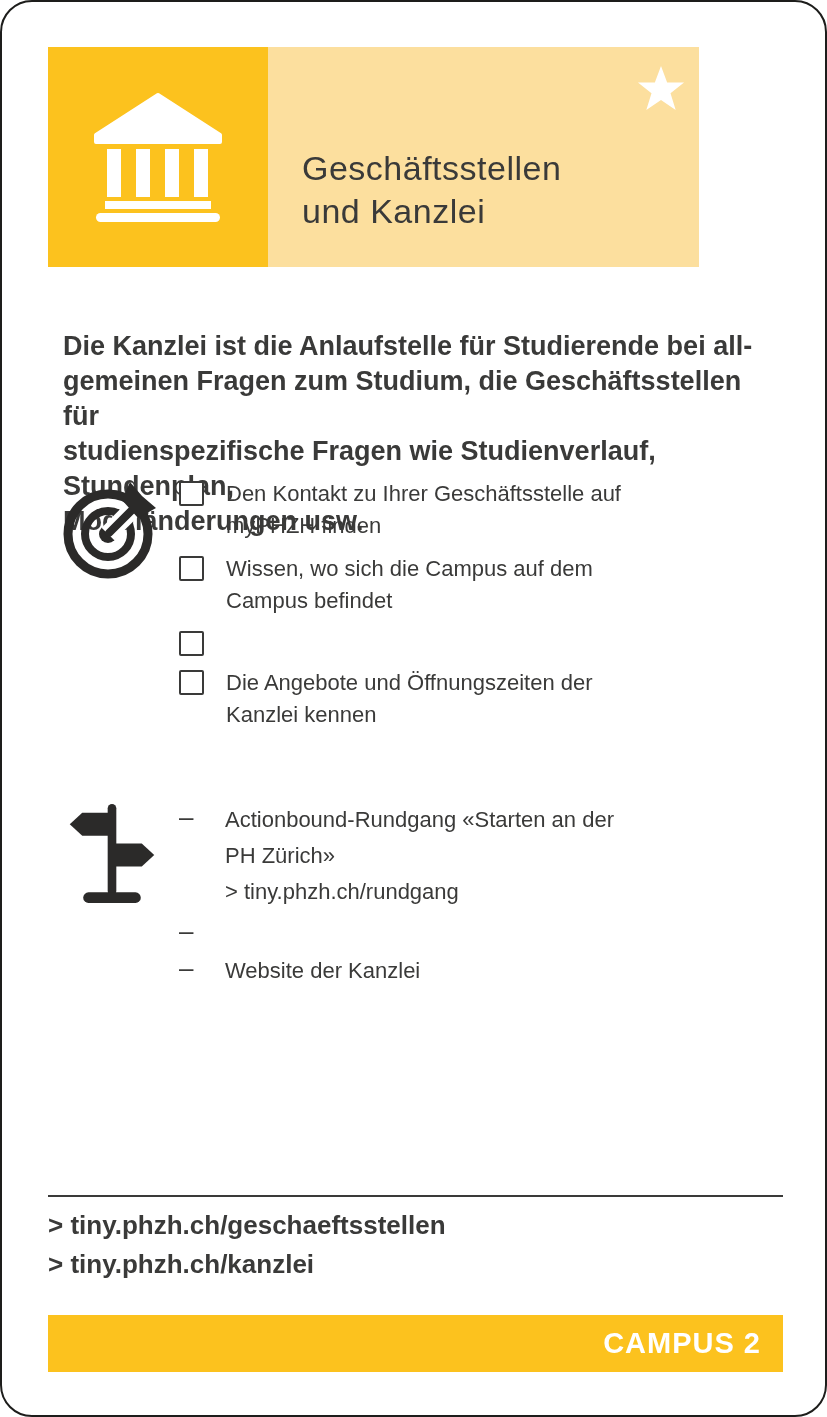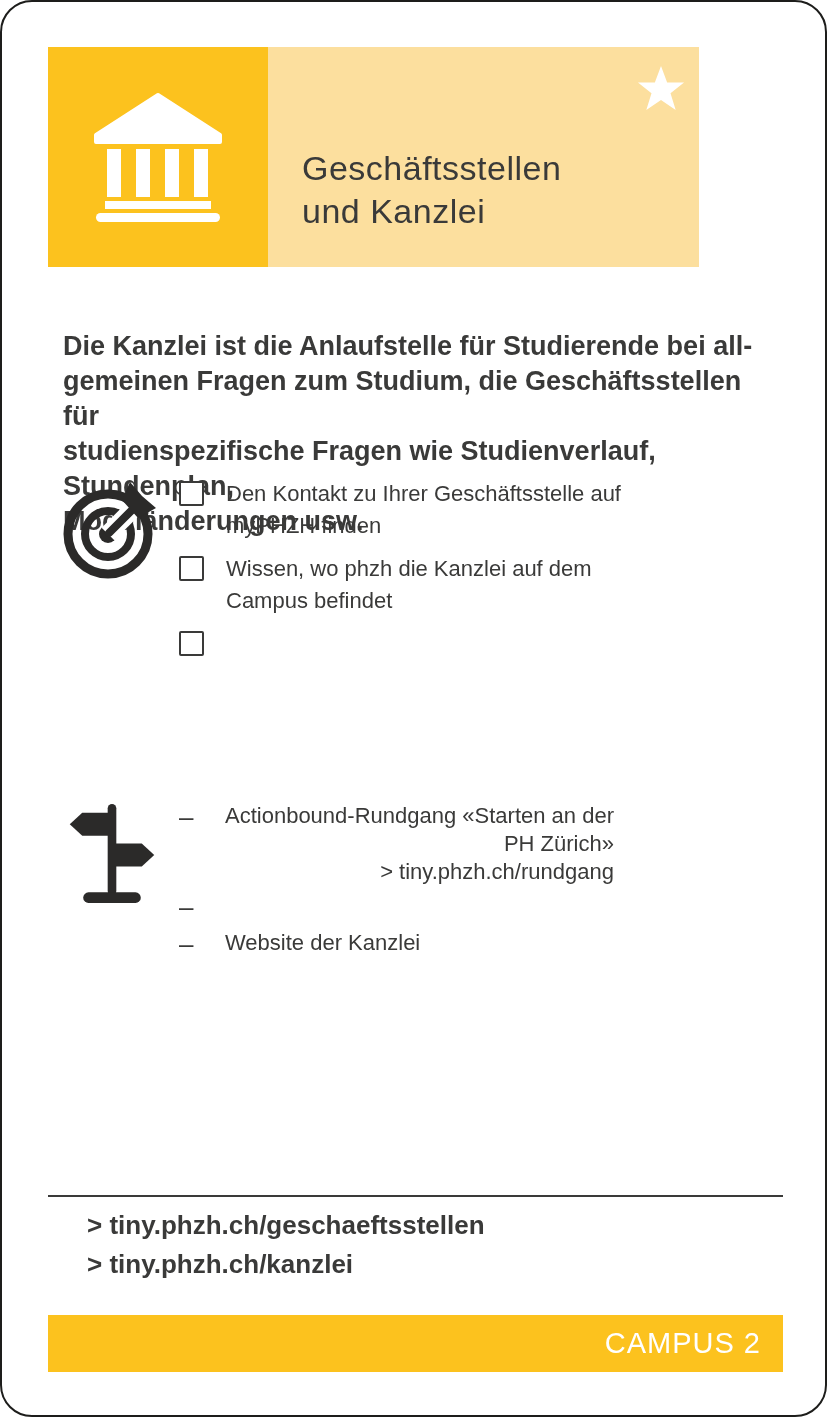--- a/index.html
+++ b/index.html
@@ -24,30 +24,30 @@
   .goals-section{top:472px;}
   .ways-section{top:796px;}
   .section-icon{position:absolute;left:12px;top:4px;}
   .item-list{position:absolute;left:131px;top:4px;width:560px;}
   .check-item{display:flex;align-items:flex-start;margin-bottom:11px;}
   .checkbox{width:25px;height:25px;box-sizing:border-box;border:2.5px solid #3a3a39;border-radius:2px;
             margin-top:3px;flex:0 0 auto;background:#fff;}
   .check-item .item-text{margin-left:22px;}
   .item-text{font-size:22px;line-height:32px;color:var(--text);white-space:pre-line;}
   .dash-item{display:flex;align-items:flex-start;margin-bottom:6px;}
-  .dash-item .item-text{line-height:28px;text-align:right;}
+  .dash-item .item-text{line-height:36px;}
   .dash-marker{width:46px;flex:0 0 auto;font-size:26px;line-height:31px;color:var(--text);font-weight:400;}
 
   
   .divider{position:absolute;left:46px;top:1193px;width:735px;border:none;border-top:2px solid #3a3a39;margin:0;}
-  .footer-links{position:absolute;left:46px;top:1204px;margin-left:39px;}
+  .footer-links{position:absolute;left:46px;top:1204px;}
   .footer-link{display:block;font-size:26px;line-height:39px;font-weight:700;color:var(--text);text-decoration:none;}
   .campus-bar{position:absolute;left:46px;top:1313px;width:735px;height:57px;background:var(--accent);
               display:flex;align-items:center;justify-content:flex-end;box-sizing:border-box;padding-right:22px;}
-  .campus-label{color:#ffffff;font-size:29px;font-weight:400;letter-spacing:1px;}
+  .campus-label{color:#ffffff;font-size:29px;font-weight:700;letter-spacing:1px;}
 
   .icon-svg{display:block;}
 </style>
 </head>
 <body>
 
 <div class="card" style="--accent:#FCC21E;--light:#FCDF9E;--text:#3A3A39;">
 
   <div class="header">
     <div class="header-icon-block">
@@ -91,25 +91,30 @@
       </svg>
     </span>
     <div class="item-list">
       <div class="check-item">
         <span class="checkbox"></span>
         <span class="item-text">Den Kontakt zu Ihrer Geschäftsstelle auf
 myPHZH finden</span>
       </div>
       <div class="check-item">
         <span class="checkbox"></span>
-        <span class="item-text">Wissen, wo phzh die Kanzlei auf dem
+        <span class="item-text">Wissen, wo sich die Campus auf dem
 Campus befindet</span>
       </div>
       <div class="check-item">
         <span class="checkbox"></span>
+      </div>
+      <div class="check-item">
+        <span class="checkbox"></span>
+        <span class="item-text">Die Angebote und Öffnungszeiten der
+Kanzlei kennen</span>
       </div>
     </div>
   </div>
 
   <div class="section ways-section">
     <span class="section-icon" style="left:16px;top:0;">
       <svg class="icon-svg" width="96" height="110" viewBox="0 0 100 112">
         <rect x="45.5" y="5" width="9" height="95" rx="4.5" fill="#2B2A29"></rect>
         <polygon points="6,26 19,14 50,14 50,38 19,38" fill="#2B2A29"></polygon>
         <polygon points="50,46 81,46 94,58 81,70 50,70" fill="#2B2A29"></polygon>

